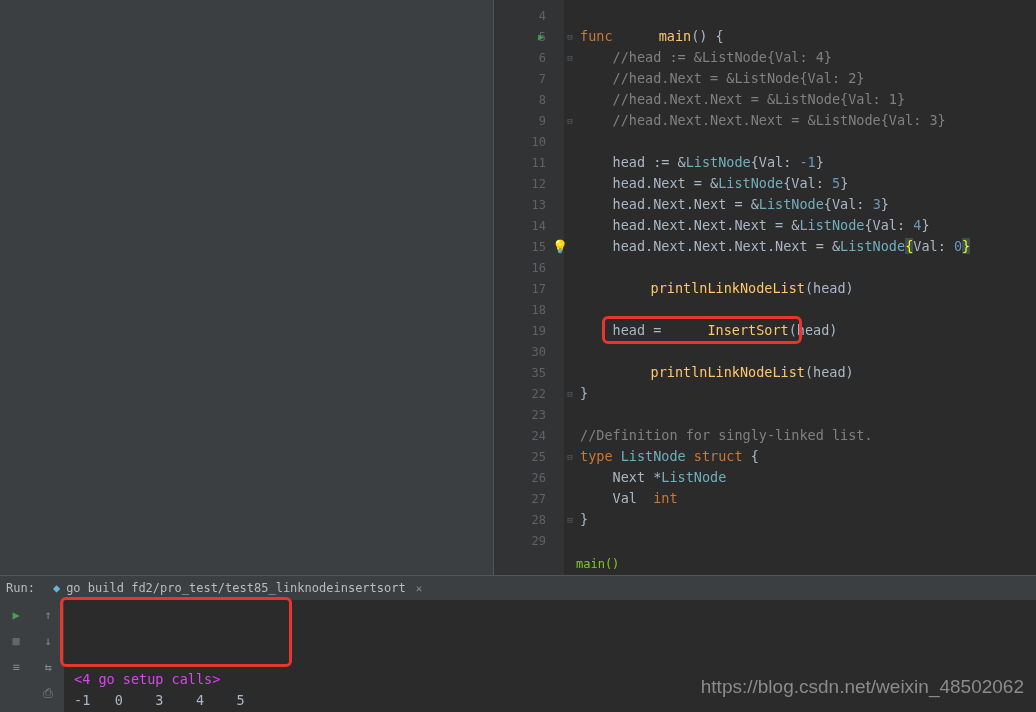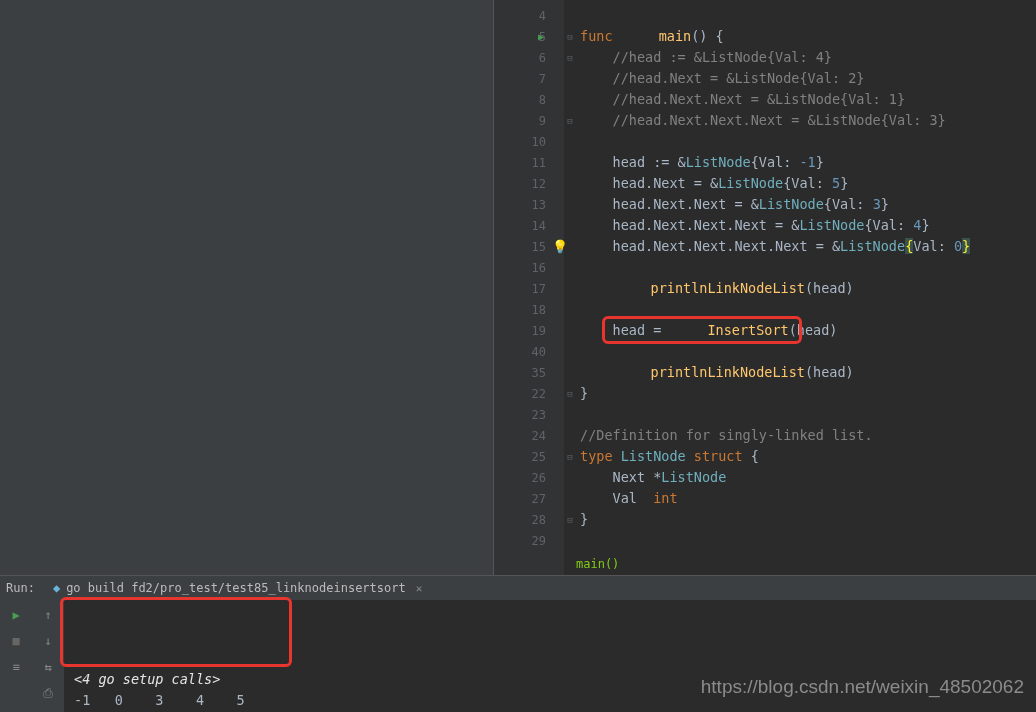--- a/index.html
+++ b/index.html
@@ -193,21 +193,21 @@
         <div class="gutter-row">10</div>
         <div class="gutter-row">11</div>
         <div class="gutter-row">12</div>
         <div class="gutter-row">13</div>
         <div class="gutter-row">14</div>
         <div class="gutter-row">15</div>
         <div class="gutter-row">16</div>
         <div class="gutter-row">17</div>
         <div class="gutter-row">18</div>
         <div class="gutter-row">19</div>
-        <div class="gutter-row">40</div>
+        <div class="gutter-row">30</div>
         <div class="gutter-row">35</div>
         <div class="gutter-row">22</div>
         <div class="gutter-row">23</div>
         <div class="gutter-row">24</div>
         <div class="gutter-row">25</div>
         <div class="gutter-row">26</div>
         <div class="gutter-row">27</div>
         <div class="gutter-row">28</div>
         <div class="gutter-row">29</div>
       </div>
@@ -288,17 +288,17 @@
       <div class="tb-icon">≡</div>
     </div>
     <div class="run-toolbar-2">
       <div class="tb-icon">↑</div>
       <div class="tb-icon">↓</div>
       <div class="tb-icon">⇆</div>
       <div class="tb-icon">⎙</div>
     </div>
     <div class="console" id="console">
       <div class="highlight-box" style="top:-3px; left:-4px; width:232px; height:70px;"></div>
-    <div style="color: #e5e5e5; font-style: italic;">&lt;4 go setup calls&gt;</div><div>-1   0    3    4    5</div></div>
+    <div style="color: #d946ef;">&lt;4 go setup calls&gt;</div><div>-1   0    3    4    5</div></div>
   </div>
 </div>
 
 <div class="watermark">https://blog.csdn.net/weixin_48502062</div>
 
 </body></html>

